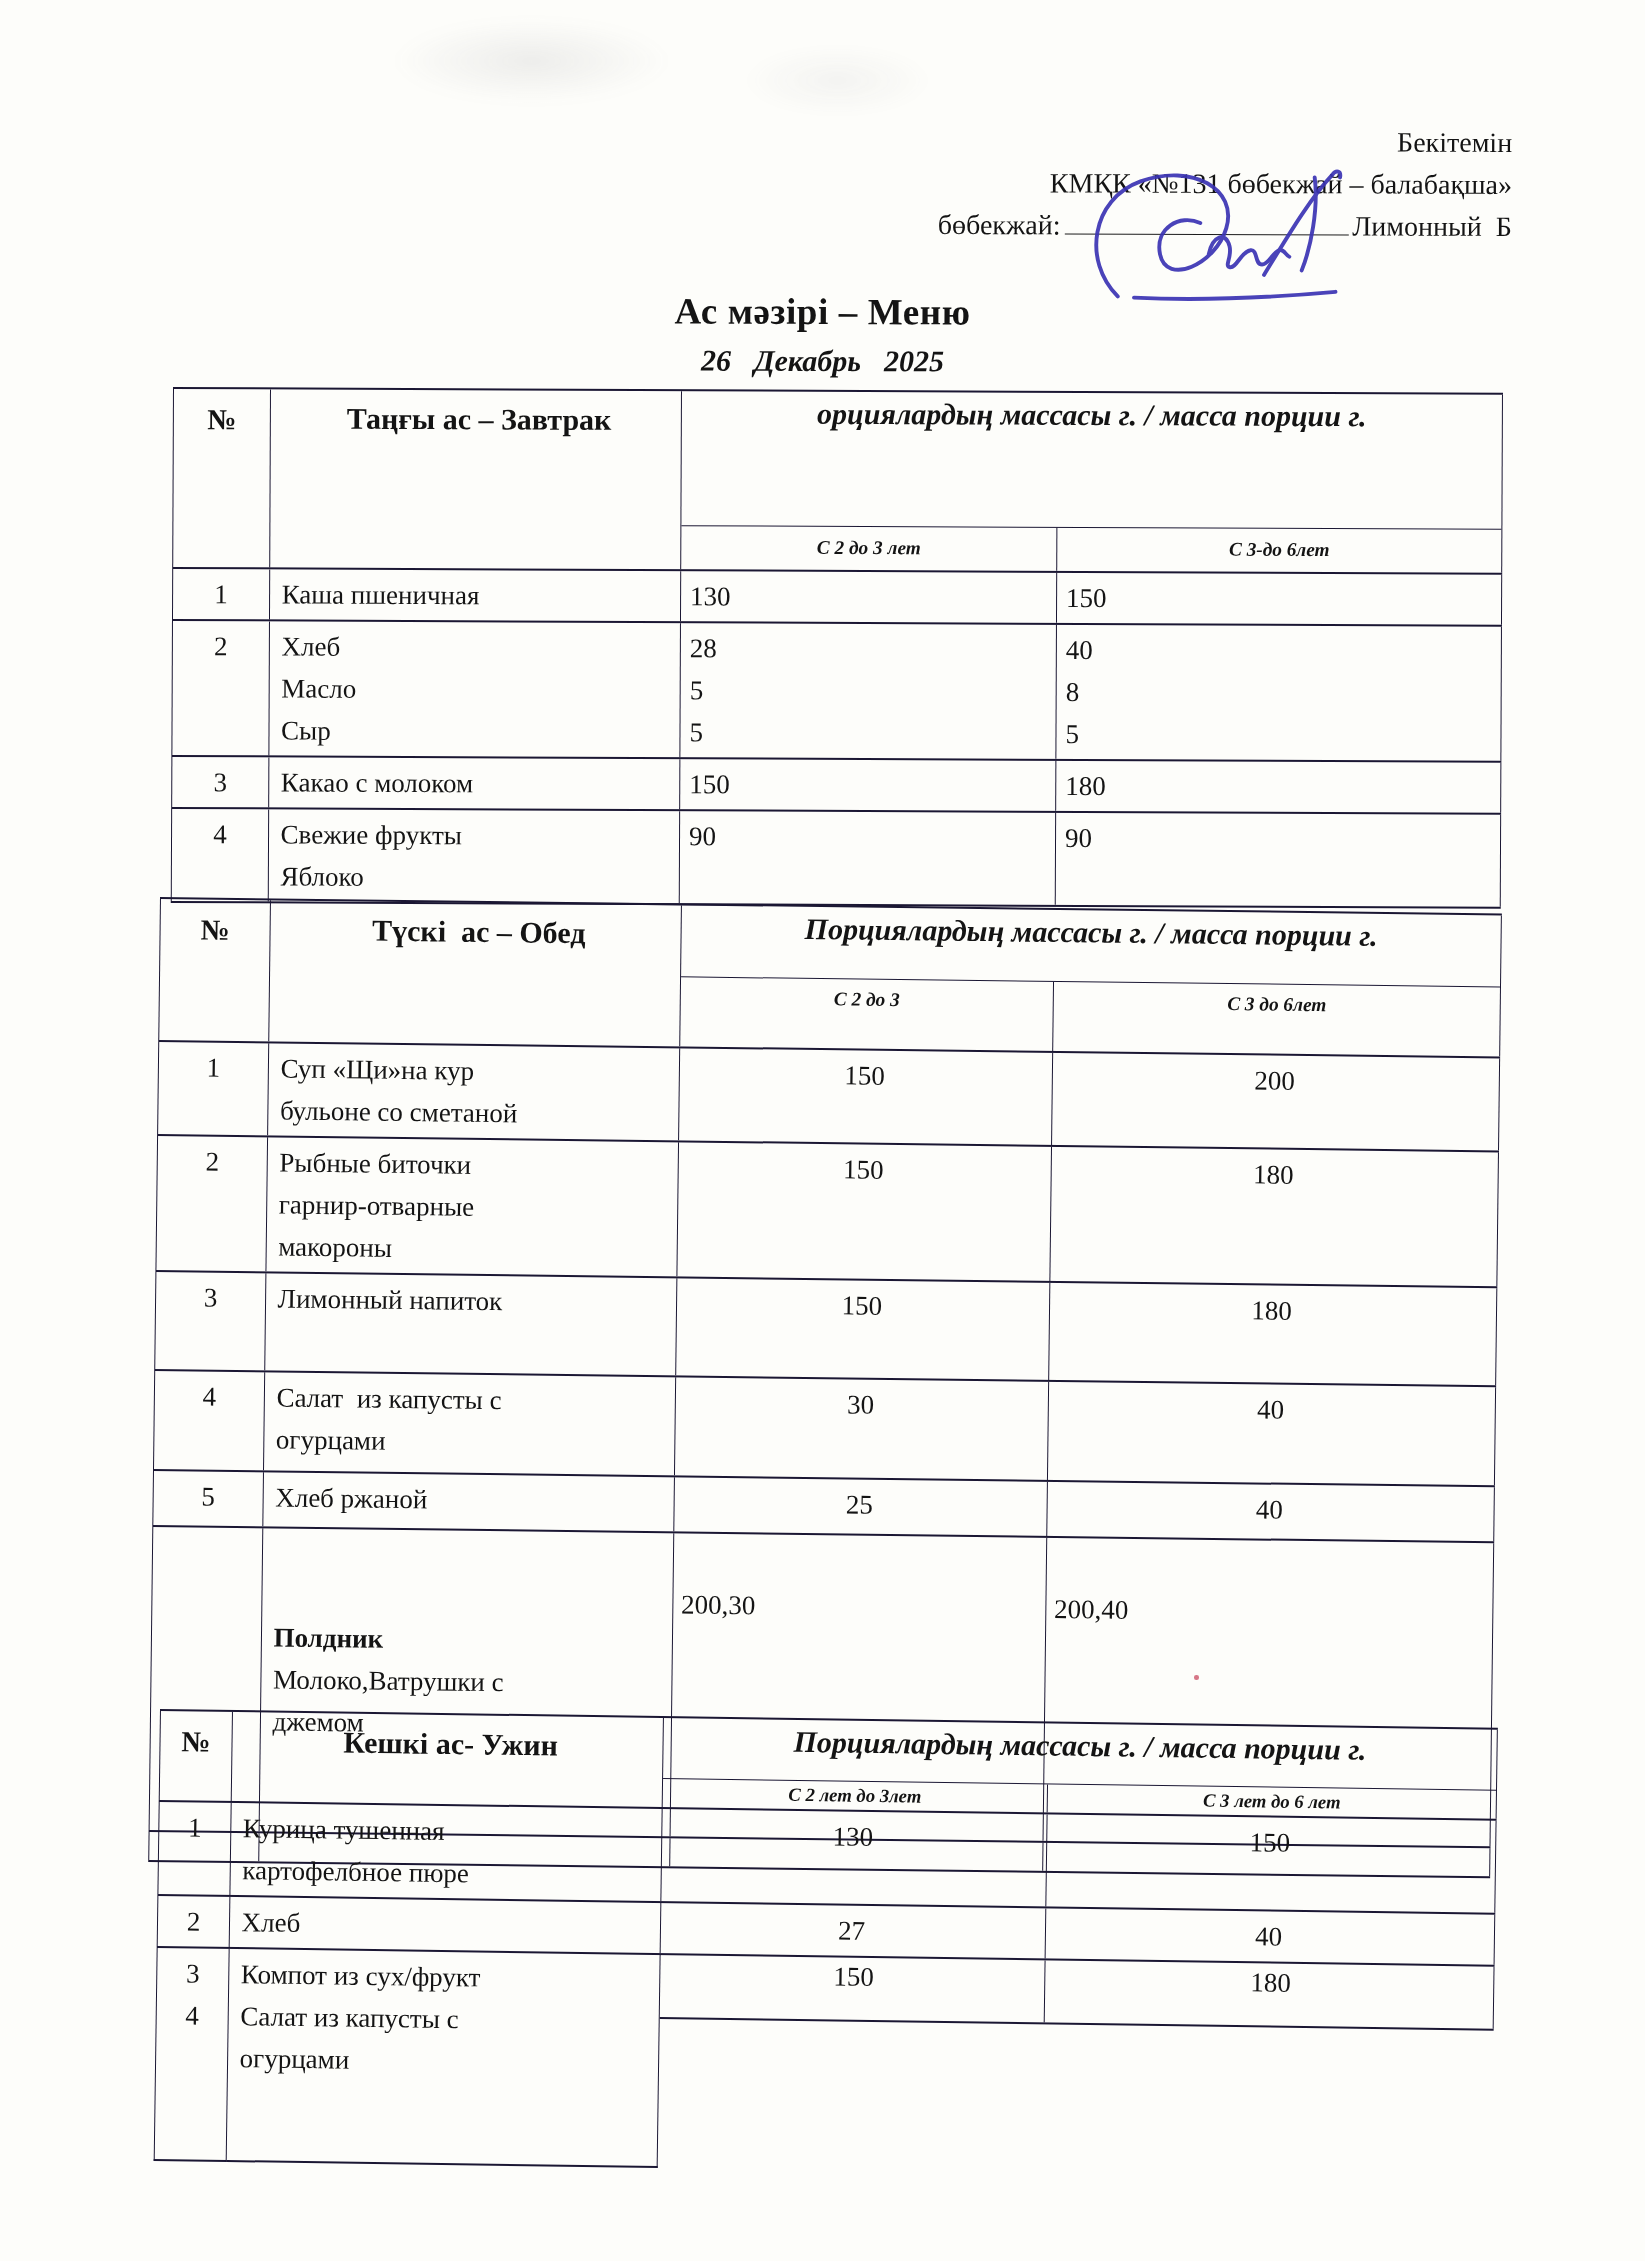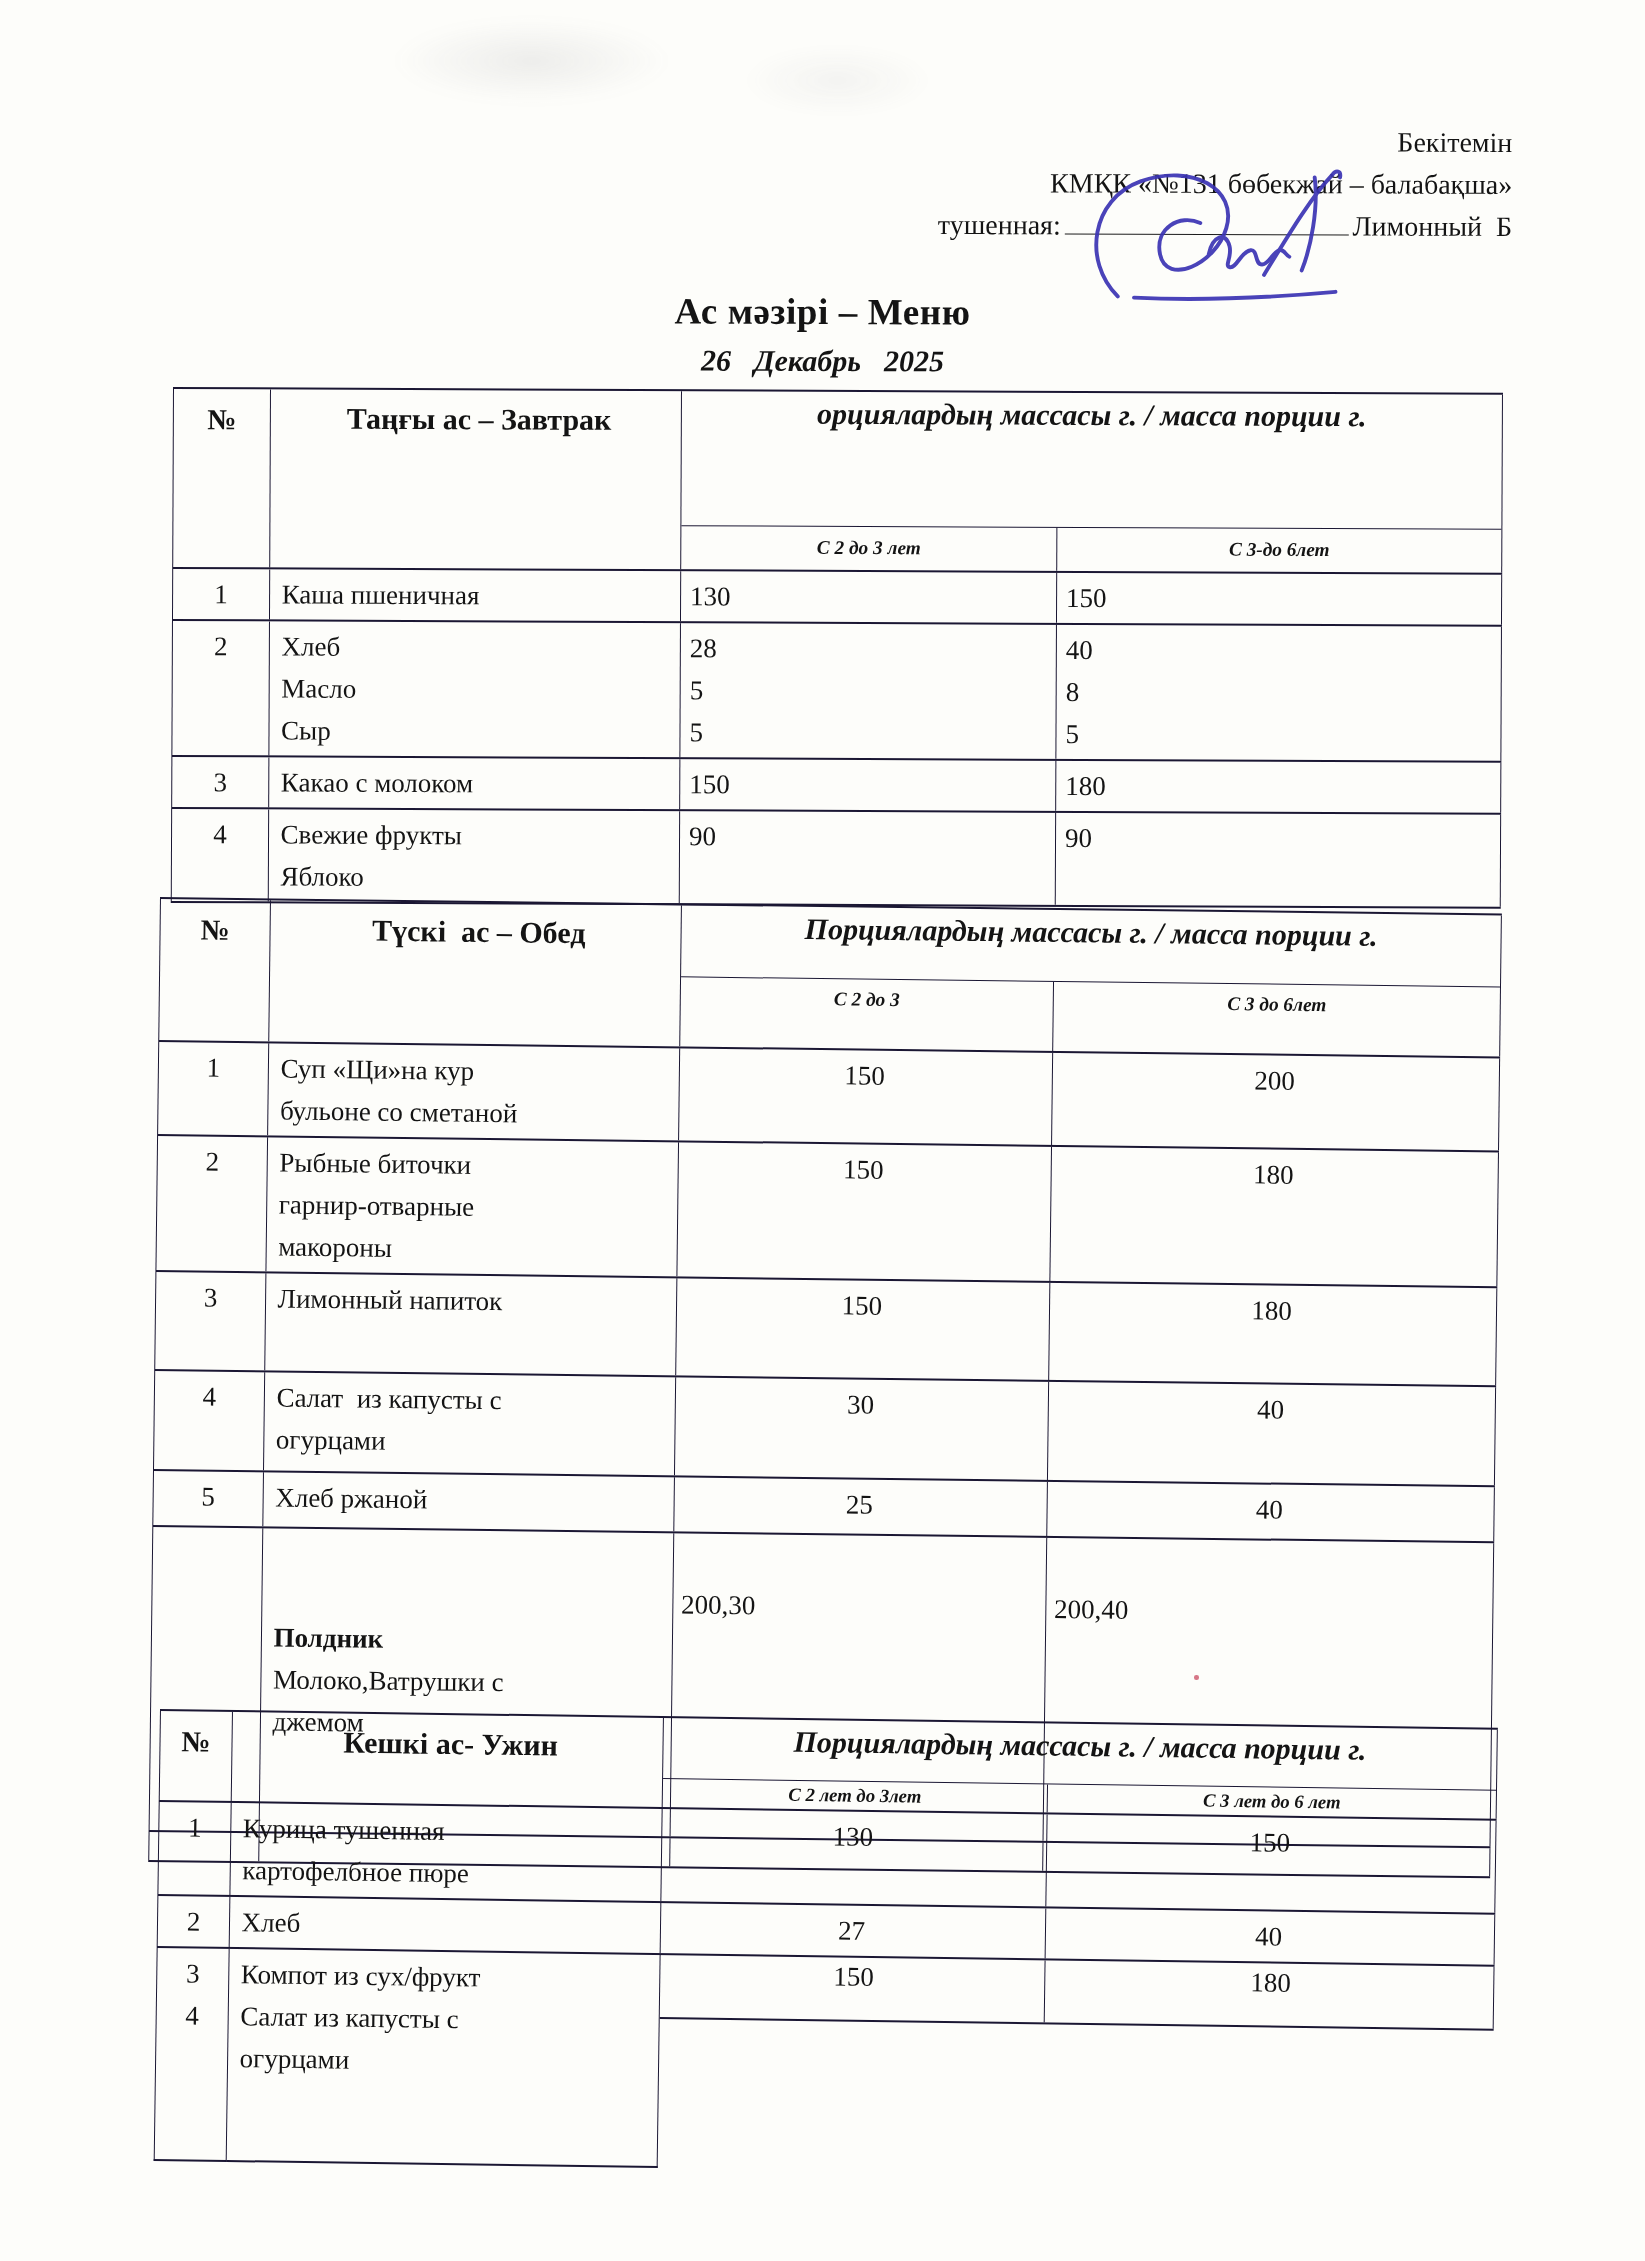--- a/index.html
+++ b/index.html
@@ -85,21 +85,21 @@
 <div class="page">
 
   <div class="smudge" style="left:393px;top:19.3px;width:277px;height:84px;"></div>
   <div class="smudge" style="left:741px;top:45px;width:193px;height:71px;opacity:.6;"></div>
   <div class="dot-artifact" style="left:1194px;top:1675px;"></div>
 
   <div class="approval">
     <div>Бекітемін</div>
     <div>КМҚК «№131 бөбекжай – балабақша»</div>
     <div>
-      <span>тушенная:</span><span class="sig-line"></span><span class="pre">Лимонный  Б</span>
+      <span>бөбекжай:</span><span class="sig-line"></span><span class="pre">Лимонный  Б</span>
     </div>
   </div>
 
   <svg class="signature-svg" viewBox="0 0 520 215">
     <g fill="none" stroke="#3b34b4" stroke-width="6" stroke-linecap="round" opacity="0.92">
       <path d="M 95 205 C 40 150, 55 55, 130 28 C 210 0, 280 40, 262 100 C 246 155, 170 190, 160 140 C 152 100, 190 78, 222 92"></path>
       <path d="M 235 140 c 6 -28 26 -36 32 -12 c 4 16 -8 30 0 32 c 10 3 18 -24 32 -26 c 12 -2 6 22 18 22 c 10 0 16 -18 26 -22 c 8 -3 10 8 16 10"></path>
       <path d="M 398 22 C 404 70, 392 130, 378 165"></path>
       <path d="M 320 172 C 352 120, 390 55, 425 18 c 6 -8 14 -6 12 4"></path>
       <path d="M 120 207 C 220 212, 330 207, 430 198"></path>

